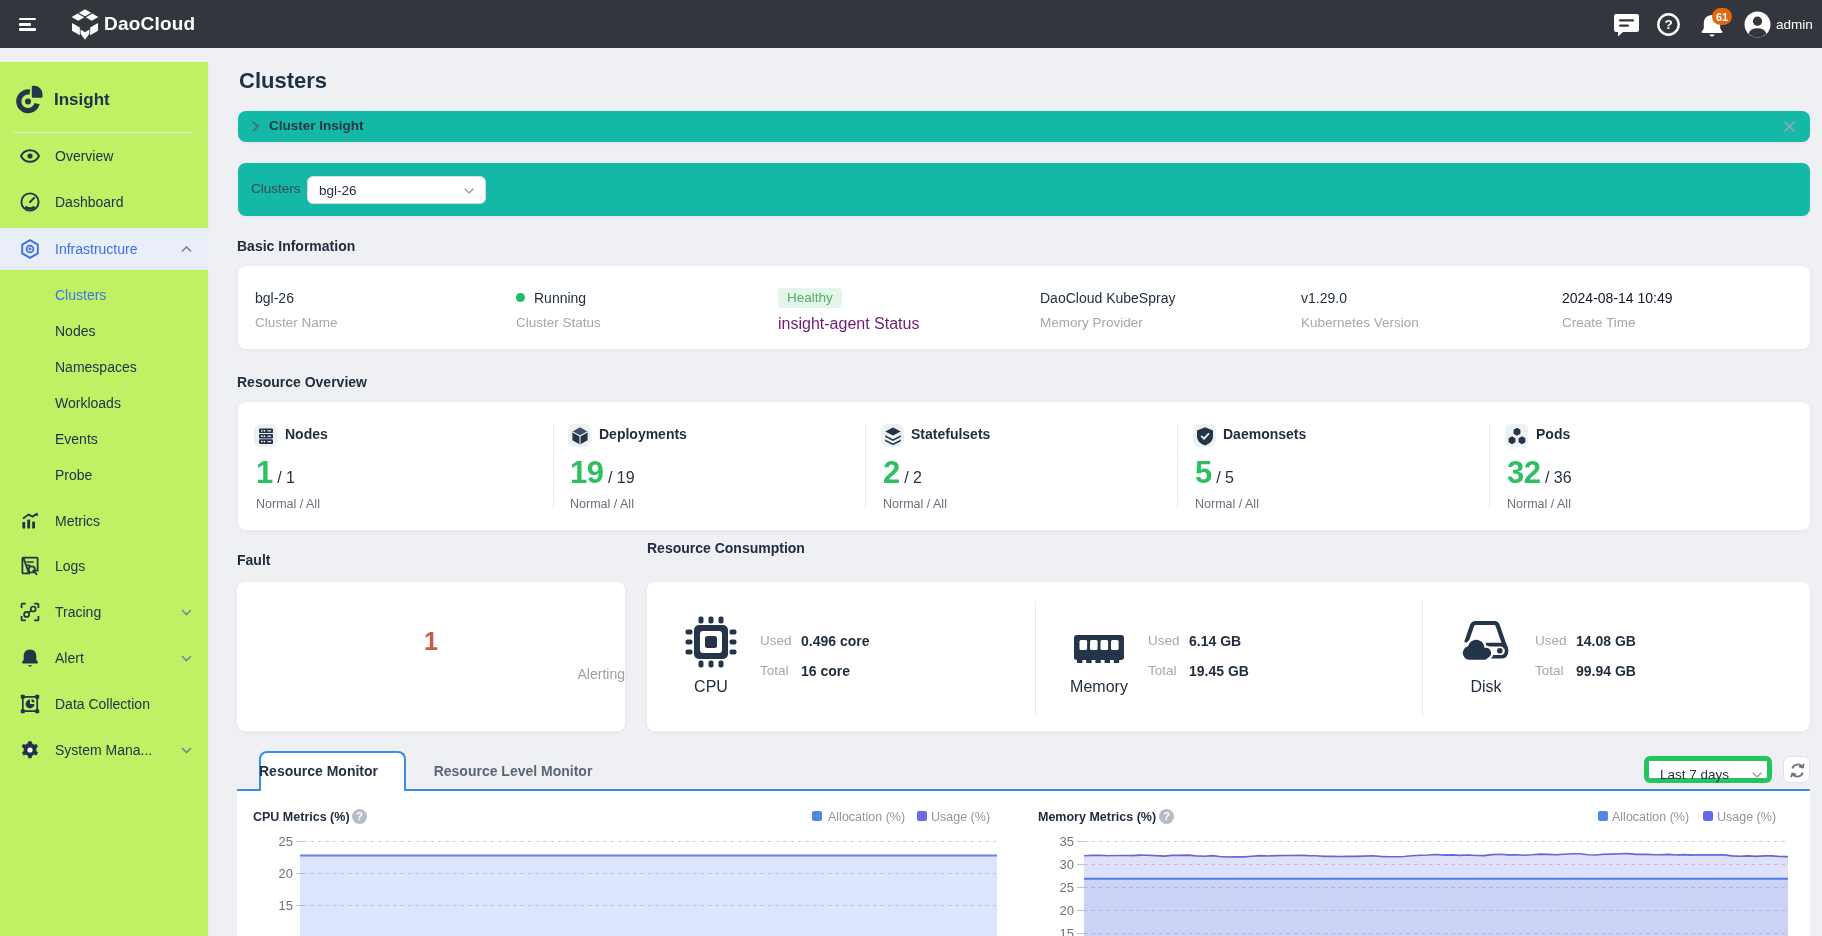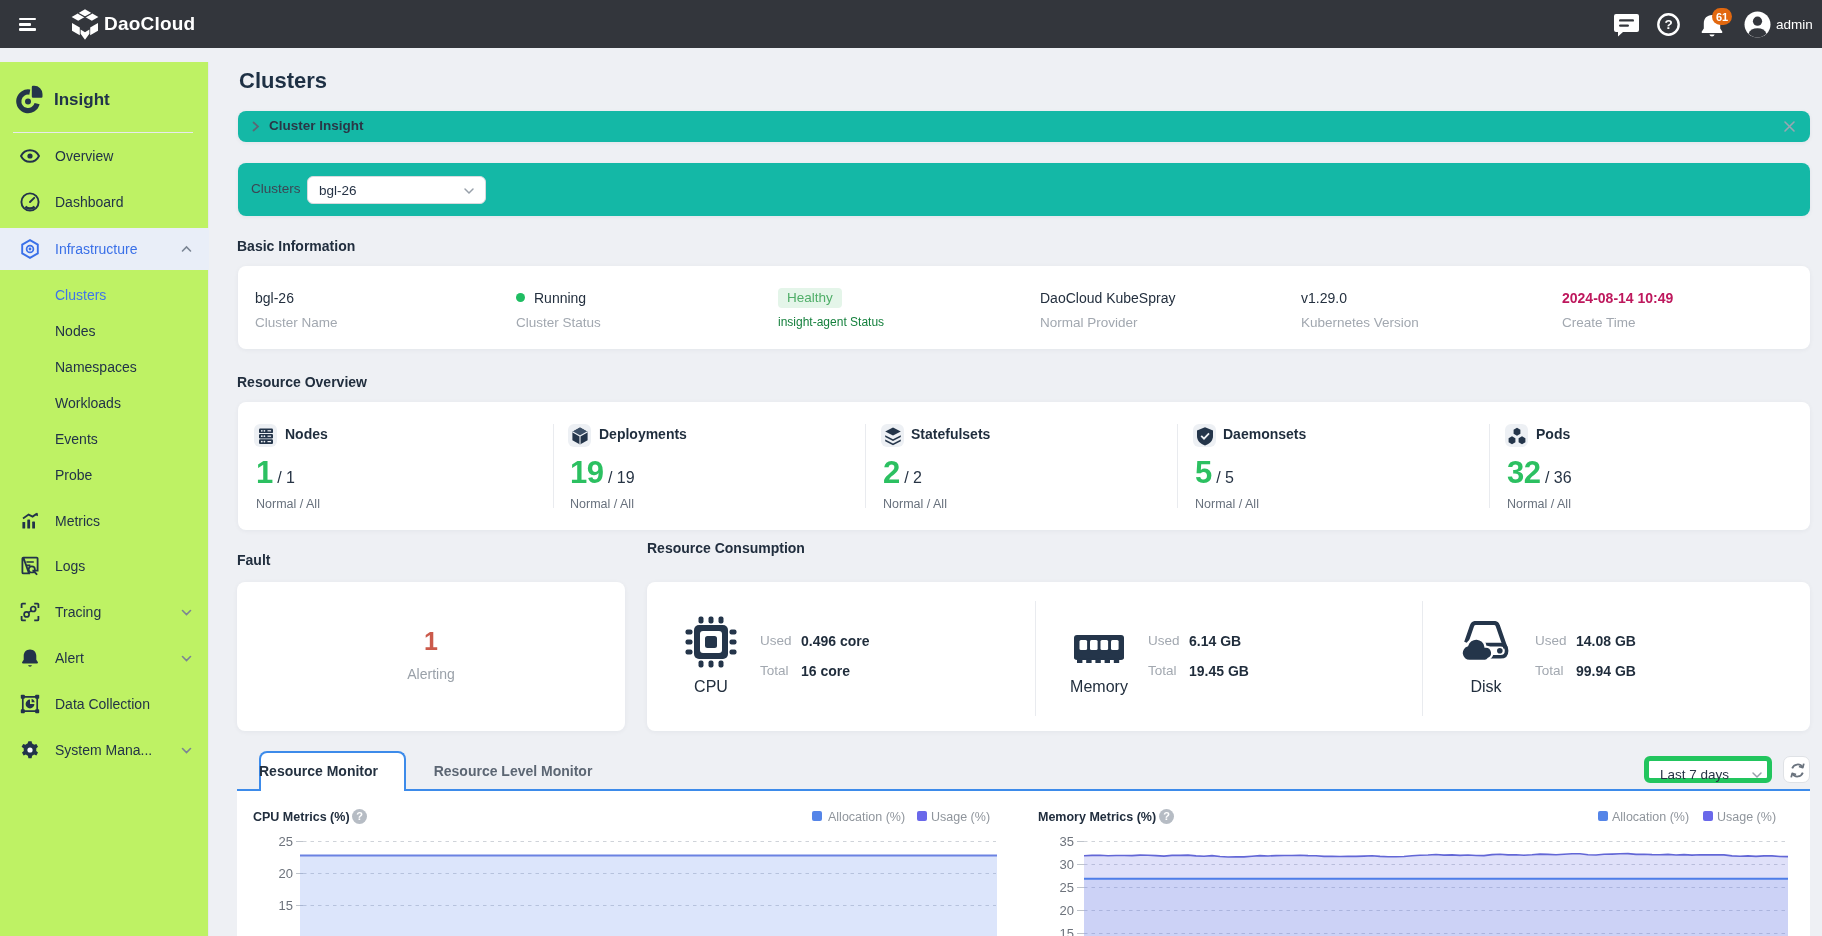--- a/index.html
+++ b/index.html
@@ -227,26 +227,26 @@
 
 <div class="secttitle" style="left:237px;top:238px">Basic Information</div>
 
 <div class="card" style="top:266px;height:83px"></div>
   <div class="abs" style="left:255px;top:290px;font-size:14px;font-weight:500;color:#24303f">bgl-26</div>
 <div class="abs" style="left:255px;top:315px;font-size:13.5px;color:#a2a8b0">Cluster Name</div>
   <div class="abs" style="left:516px;top:293px;width:9px;height:9px;border-radius:50%;background:#1fbd62"></div>
 <div class="abs" style="left:534px;top:290px;font-size:14px;font-weight:500;color:#24303f">Running</div>
 <div class="abs" style="left:516px;top:315px;font-size:13.5px;color:#a2a8b0">Cluster Status</div>
   <div class="abs" style="left:778px;top:288px;height:20px;line-height:20px;padding:0 9px;background:#e4f5e9;border-radius:4px;font-size:13.5px;color:#4fae68">Healthy</div>
-<div class="abs" style="left:778px;top:315px;font-size:12px;color:#15803d">insight-agent Status</div>
+<div class="abs" style="left:778px;top:315px;font-size:16px;color:#701a75">insight-agent Status</div>
   <div class="abs" style="left:1040px;top:290px;font-size:14px;font-weight:500;color:#24303f">DaoCloud KubeSpray</div>
-<div class="abs" style="left:1040px;top:315px;font-size:13.5px;color:#a2a8b0">Normal Provider</div>
+<div class="abs" style="left:1040px;top:315px;font-size:13.5px;color:#a2a8b0">Memory Provider</div>
   <div class="abs" style="left:1301px;top:290px;font-size:14px;font-weight:500;color:#24303f">v1.29.0</div>
 <div class="abs" style="left:1301px;top:315px;font-size:13.5px;color:#a2a8b0">Kubernetes Version</div>
-  <div class="abs" style="left:1562px;top:290px;font-size:14px;font-weight:700;color:#be185d">2024-08-14 10:49</div>
+  <div class="abs" style="left:1562px;top:290px;font-size:14px;font-weight:400;color:#0f172a">2024-08-14 10:49</div>
 <div class="abs" style="left:1562px;top:315px;font-size:13.5px;color:#a2a8b0">Create Time</div>
 
 <div class="secttitle" style="left:237px;top:374px">Resource Overview</div>
 
 <div class="card" style="top:402px;height:128px"></div>
   <div class="abs" style="left:254px;top:424px;width:23px;height:23px;border-radius:6px;background:#edf0f4"></div>
   <svg class="abs" style="left:256px;top:425.5px" width="20" height="20" viewBox="0 0 20 20">
     <g fill="#24354a">
       <rect x="3" y="2.5" width="14" height="4.6" rx="1.2"></rect>
       <rect x="3" y="7.9" width="14" height="4.6" rx="1.2"></rect>
@@ -309,21 +309,21 @@
   </svg>
   <div class="abs" style="left:1536px;top:426px;font-size:14px;font-weight:700;color:#1f2d3d">Pods</div>
   <div class="abs" style="left:1507px;top:455px;font-size:31px;font-weight:700;color:#2cc061;letter-spacing:-.5px">32<span style="font-size:16px;font-weight:400;color:#273445;letter-spacing:0"> / 36</span></div>
   <div class="abs" style="left:1507px;top:497px;font-size:12.5px;color:#68717d">Normal / All</div>
 
 <div class="secttitle" style="left:237px;top:552px">Fault</div>
 <div class="secttitle" style="left:647px;top:540px">Resource Consumption</div>
 
 <div class="card" style="left:237px;top:582px;width:388px;height:149px"></div>
 <div class="abs" style="left:237px;top:627px;width:388px;text-align:center;font-size:25px;font-weight:700;color:#cb5a4b">1</div>
-<div class="abs" style="left:237px;top:666px;width:388px;text-align:center;font-size:14px;color:#9aa1a9">Alerting</div>
+<div class="abs" style="left:237px;top:666px;width:388px;text-align:right;font-size:14px;color:#9aa1a9">Alerting</div>
 
 <div class="card" style="left:647px;top:582px;width:1163px;height:149px"></div>
   <svg class="abs" style="left:685px;top:616px" width="52" height="52" viewBox="0 0 52 52">
     <g fill="#24354a">
       <rect x="9" y="9" width="34" height="34" rx="5"></rect>
       <g>
         <rect x="13.5" y="0.5" width="5" height="7" rx="2"></rect>
         <rect x="23.5" y="0.5" width="5" height="7" rx="2"></rect>
         <rect x="33.5" y="0.5" width="5" height="7" rx="2"></rect>
         <rect x="13.5" y="44.5" width="5" height="7" rx="2"></rect>

